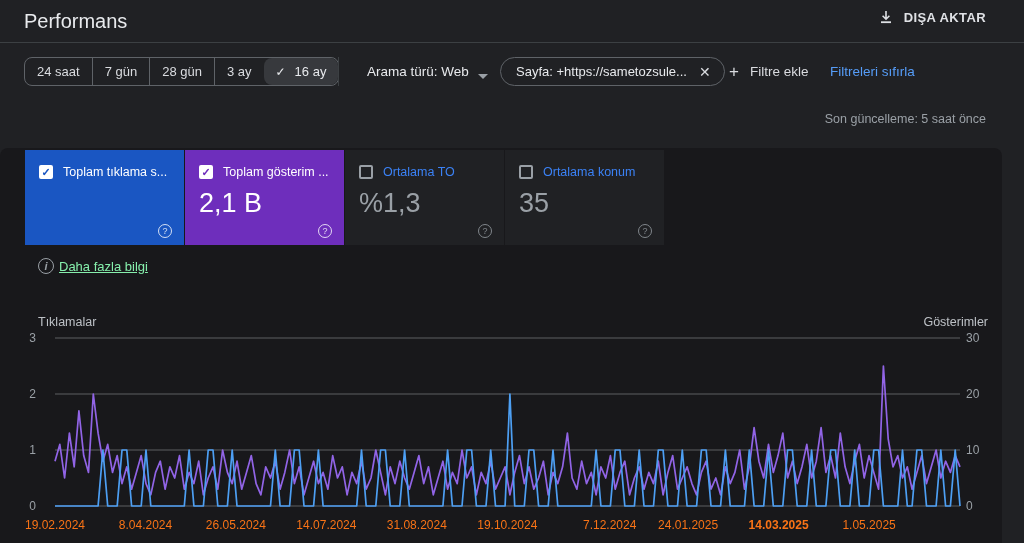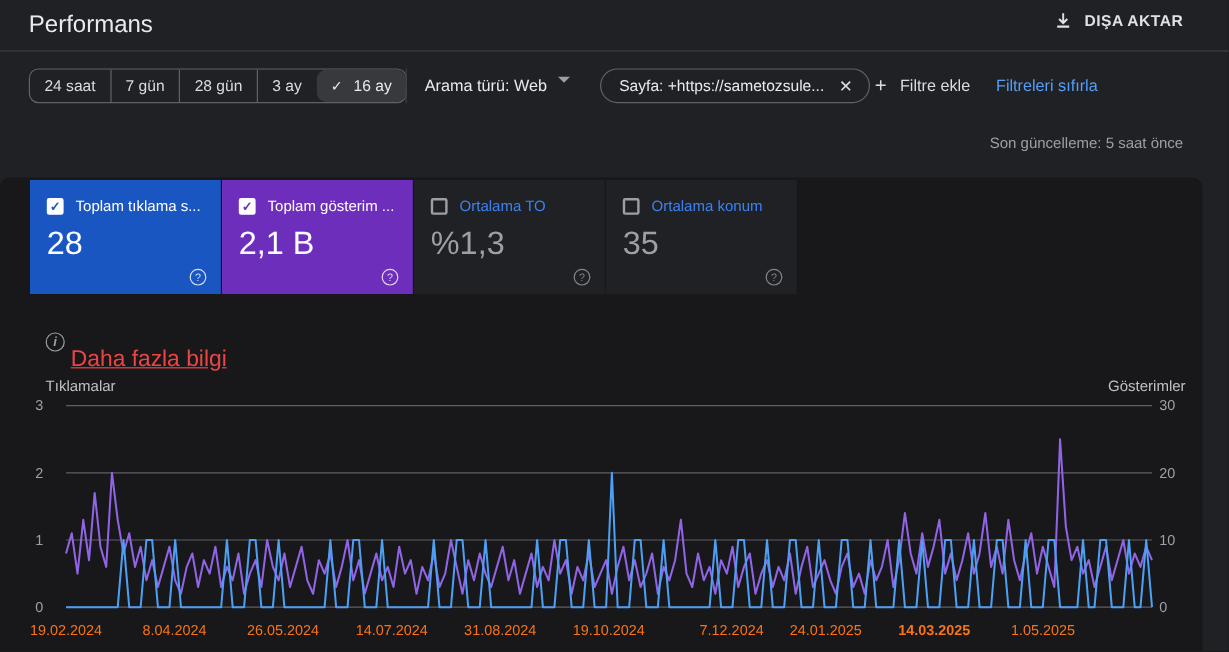--- a/index.html
+++ b/index.html
@@ -17,22 +17,22 @@
   .range-group { position:absolute; left:24px; top:57px; height:29px; display:flex;
     border:1px solid #5f6368; border-radius:8px; overflow:hidden; }
   .range-chip { padding:0 12px; line-height:27px; font-size:13px; color:#dadce0; cursor:pointer;
     border-left:1px solid #5f6368; white-space:nowrap; background:transparent; }
   .range-chip:first-child { border-left:none; }
   .range-chip.selected { background:#37393d; border-left:none; border-radius:8px; color:#e8eaed; }
   .range-chip.selected::before { content:"✓"; margin-right:9px; font-size:12px; color:#e8eaed; }
 
   .vert-divider { position:absolute; left:338px; top:57px; width:1px; height:29px; background:#3c4043; }
 
-  .search-type { position:absolute; left:354px; top:64px; font-size:13.5px; color:#e8eaed;
-    display:flex; align-items:flex-start; gap:9px; cursor:pointer; }
+  .search-type { position:absolute; left:367px; top:64px; font-size:13.5px; color:#e8eaed;
+    display:flex; align-items:flex-end; gap:9px; cursor:pointer; }
   .caret-down { width:0; height:0; border-left:5px solid transparent; border-right:5px solid transparent;
     border-top:5px solid #9aa0a6; display:inline-block; }
 
   .page-chip { position:absolute; left:500px; top:57px; height:29px; border:1px solid #5f6368;
     border-radius:15px; display:flex; align-items:center; gap:12px; padding:0 13px 0 15px;
     font-size:13px; color:#e8eaed; cursor:pointer; }
   .chip-close { font-size:14px; color:#dadce0; line-height:1; cursor:pointer; }
 
   .add-filter { position:absolute; left:729px; top:63px; display:flex; align-items:center; gap:11px;
     font-size:13.5px; color:#dadce0; cursor:pointer; }
@@ -59,21 +59,21 @@
   .metric-card.on .metric-value { color:#fff; }
   .help-icon { position:absolute; right:12px; bottom:7px; width:14px; height:14px; border:1.4px solid currentColor;
     border-radius:50%; color:#80868b; font-size:9px; display:flex; align-items:center; justify-content:center; cursor:pointer; }
   .metric-card.on .help-icon { color:rgba(255,255,255,.8); }
 
   
   .info-banner { position:absolute; left:38px; top:110px; right:25px; display:flex; align-items:center; }
   .info-icon { width:16px; height:16px; border:1.5px solid #9aa0a6; border-radius:50%; color:#9aa0a6;
     font-size:11px; font-style:italic; font-weight:700; display:flex; align-items:center; justify-content:center; flex:none; }
   .banner-text { margin-left:21px; font-size:13px; color:#e8eaed; }
-  .banner-link { margin-left:5px; font-size:19px; color:#ef4444; text-decoration:underline; cursor:pointer;margin-top:31px; }
+  .banner-link { margin-left:5px; font-size:13px; color:#86efac; text-decoration:underline; cursor:pointer; }
 
   
   .axis-title { position:absolute; top:167px; font-size:12.5px; color:#bdc1c6; }
   .axis-title.left { left:38px; }
   .axis-title.right { right:14px; }
   .chart-plot { position:absolute; left:55px; top:190px; width:905px; height:168px; }
   .chart-plot svg { position:absolute; left:0; top:0; overflow:visible; }
   .ytick { position:absolute; font-size:12px; color:#9aa0a6; }
   .left-ticks { position:absolute; left:16px; top:190px; width:26px; height:168px; }
   .left-ticks .ytick { right:6px; }
@@ -121,21 +121,20 @@
 <div class="last-update">Son güncelleme: 5 saat önce</div>
 
 <div class="panel">
 
   <div class="cards-row">
     <div class="metric-card on" style="background: rgb(26, 86, 194);">
       <div class="metric-head">
         <span class="metric-checkbox checked" style="color: rgb(26, 86, 194);">✓</span>
         <span class="metric-label">Toplam tıklama s...</span>
       </div>
-      <div class="metric-value">28</div>
       <span class="help-icon">?</span>
     </div>
     <div class="metric-card on" style="background: rgb(110, 46, 188);">
       <div class="metric-head">
         <span class="metric-checkbox checked" style="color: rgb(110, 46, 188);">✓</span>
         <span class="metric-label">Toplam gösterim ...</span>
       </div>
       <div class="metric-value">2,1 B</div>
       <span class="help-icon">?</span>
     </div>

